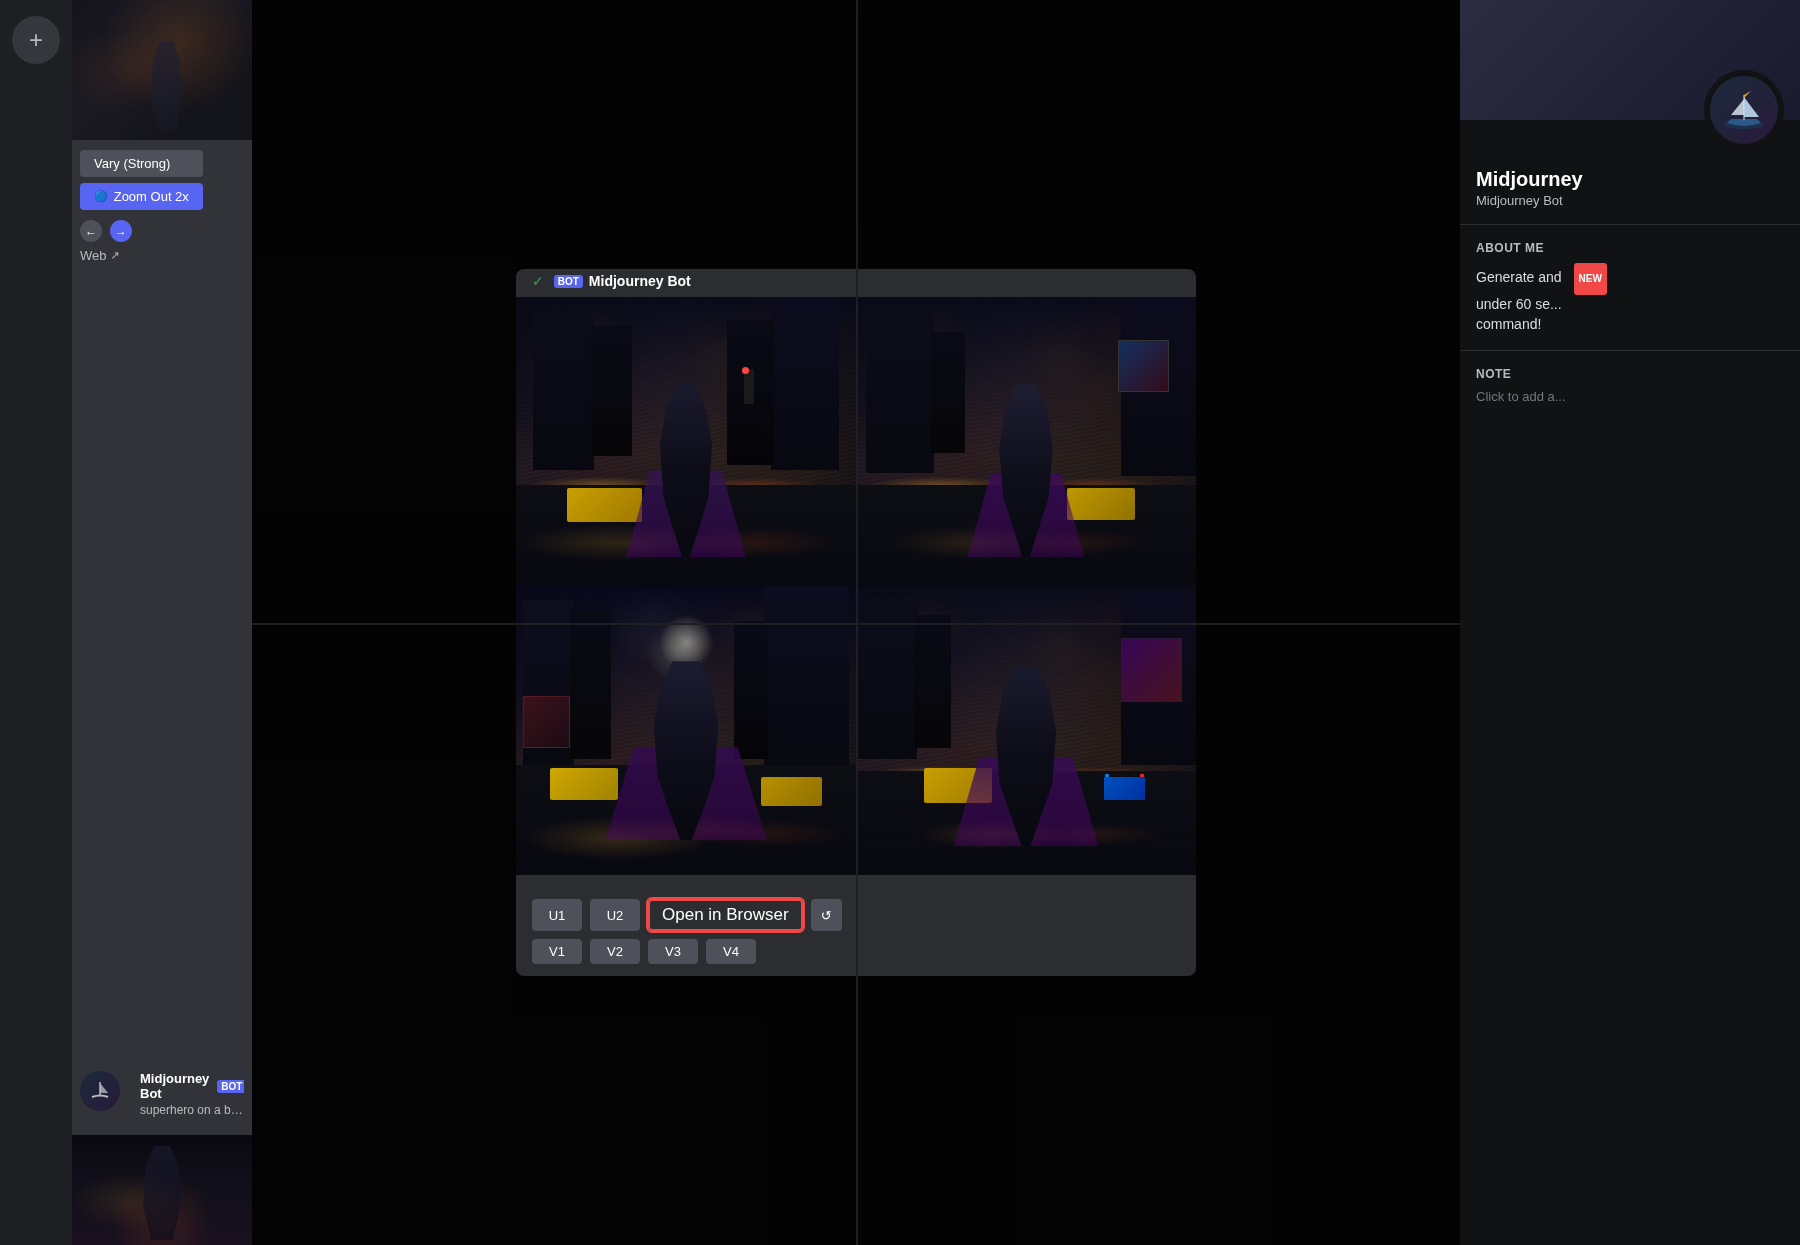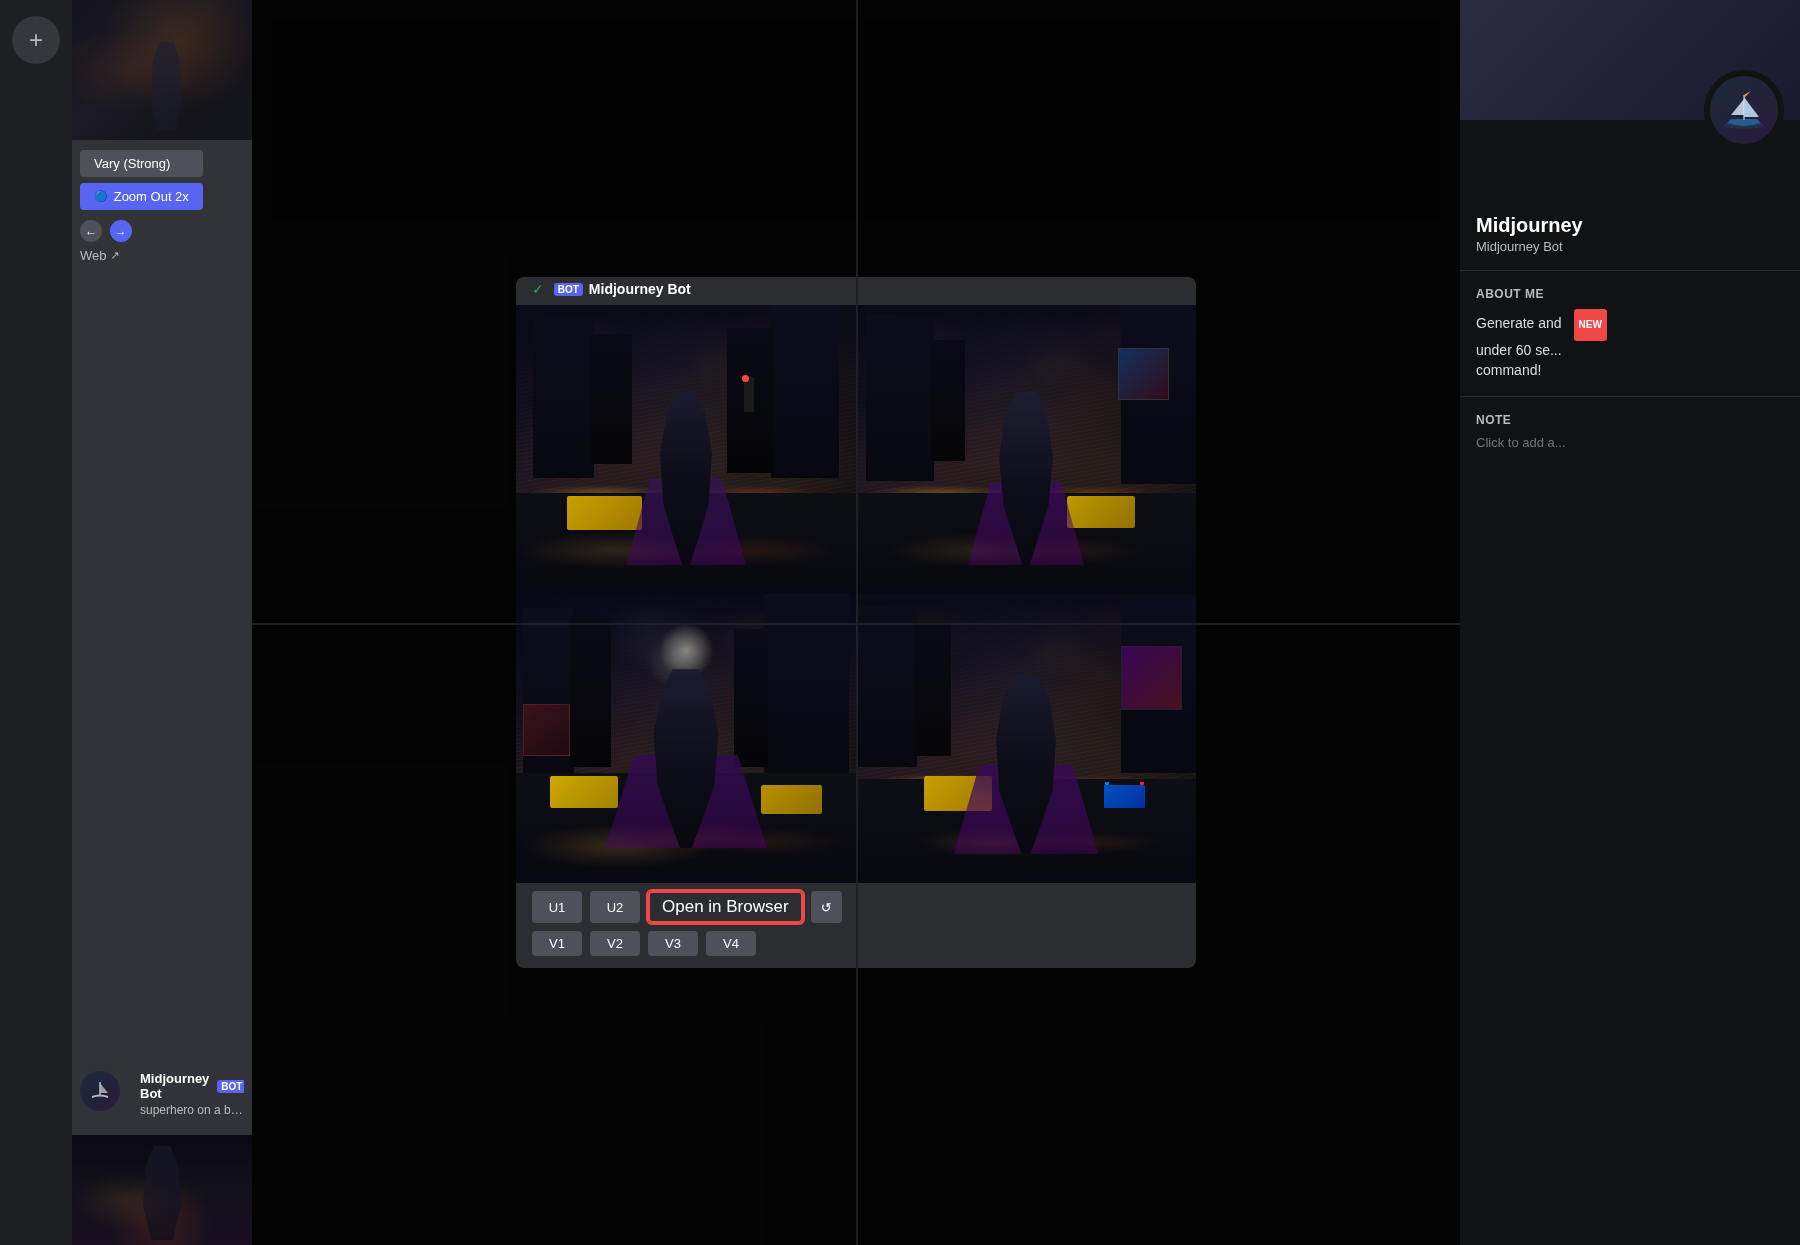--- a/index.html
+++ b/index.html
@@ -304,21 +304,20 @@
     .profile-info {
       padding: 48px 16px 16px;
       border-bottom: 1px solid #2b2d31;
     }
 
     .profile-name {
       color: #fff;
       font-size: 20px;
       font-weight: 700;
       margin-bottom: 2px;
-      margin-top: 46px;
     }
 
     .profile-subtitle {
       color: #b9bbbe;
       font-size: 13px;
     }
 
     .profile-section {
       padding: 16px;
       border-bottom: 1px solid #2b2d31;
@@ -436,21 +435,21 @@
     }
 
     .modal-bot-row {
       padding: 4px 16px 8px;
       display: flex;
       align-items: center;
       gap: 8px;
     }
 
     .modal-bottom-actions {
-      padding: 8px 16px 12px;
+      padding: 24px 16px 12px;
       display: flex;
       flex-direction: column;
       gap: 8px;
     }
 
     .grid-divider-v {
       width: 2px;
       background: #1e1f22;
     }
   </style>

